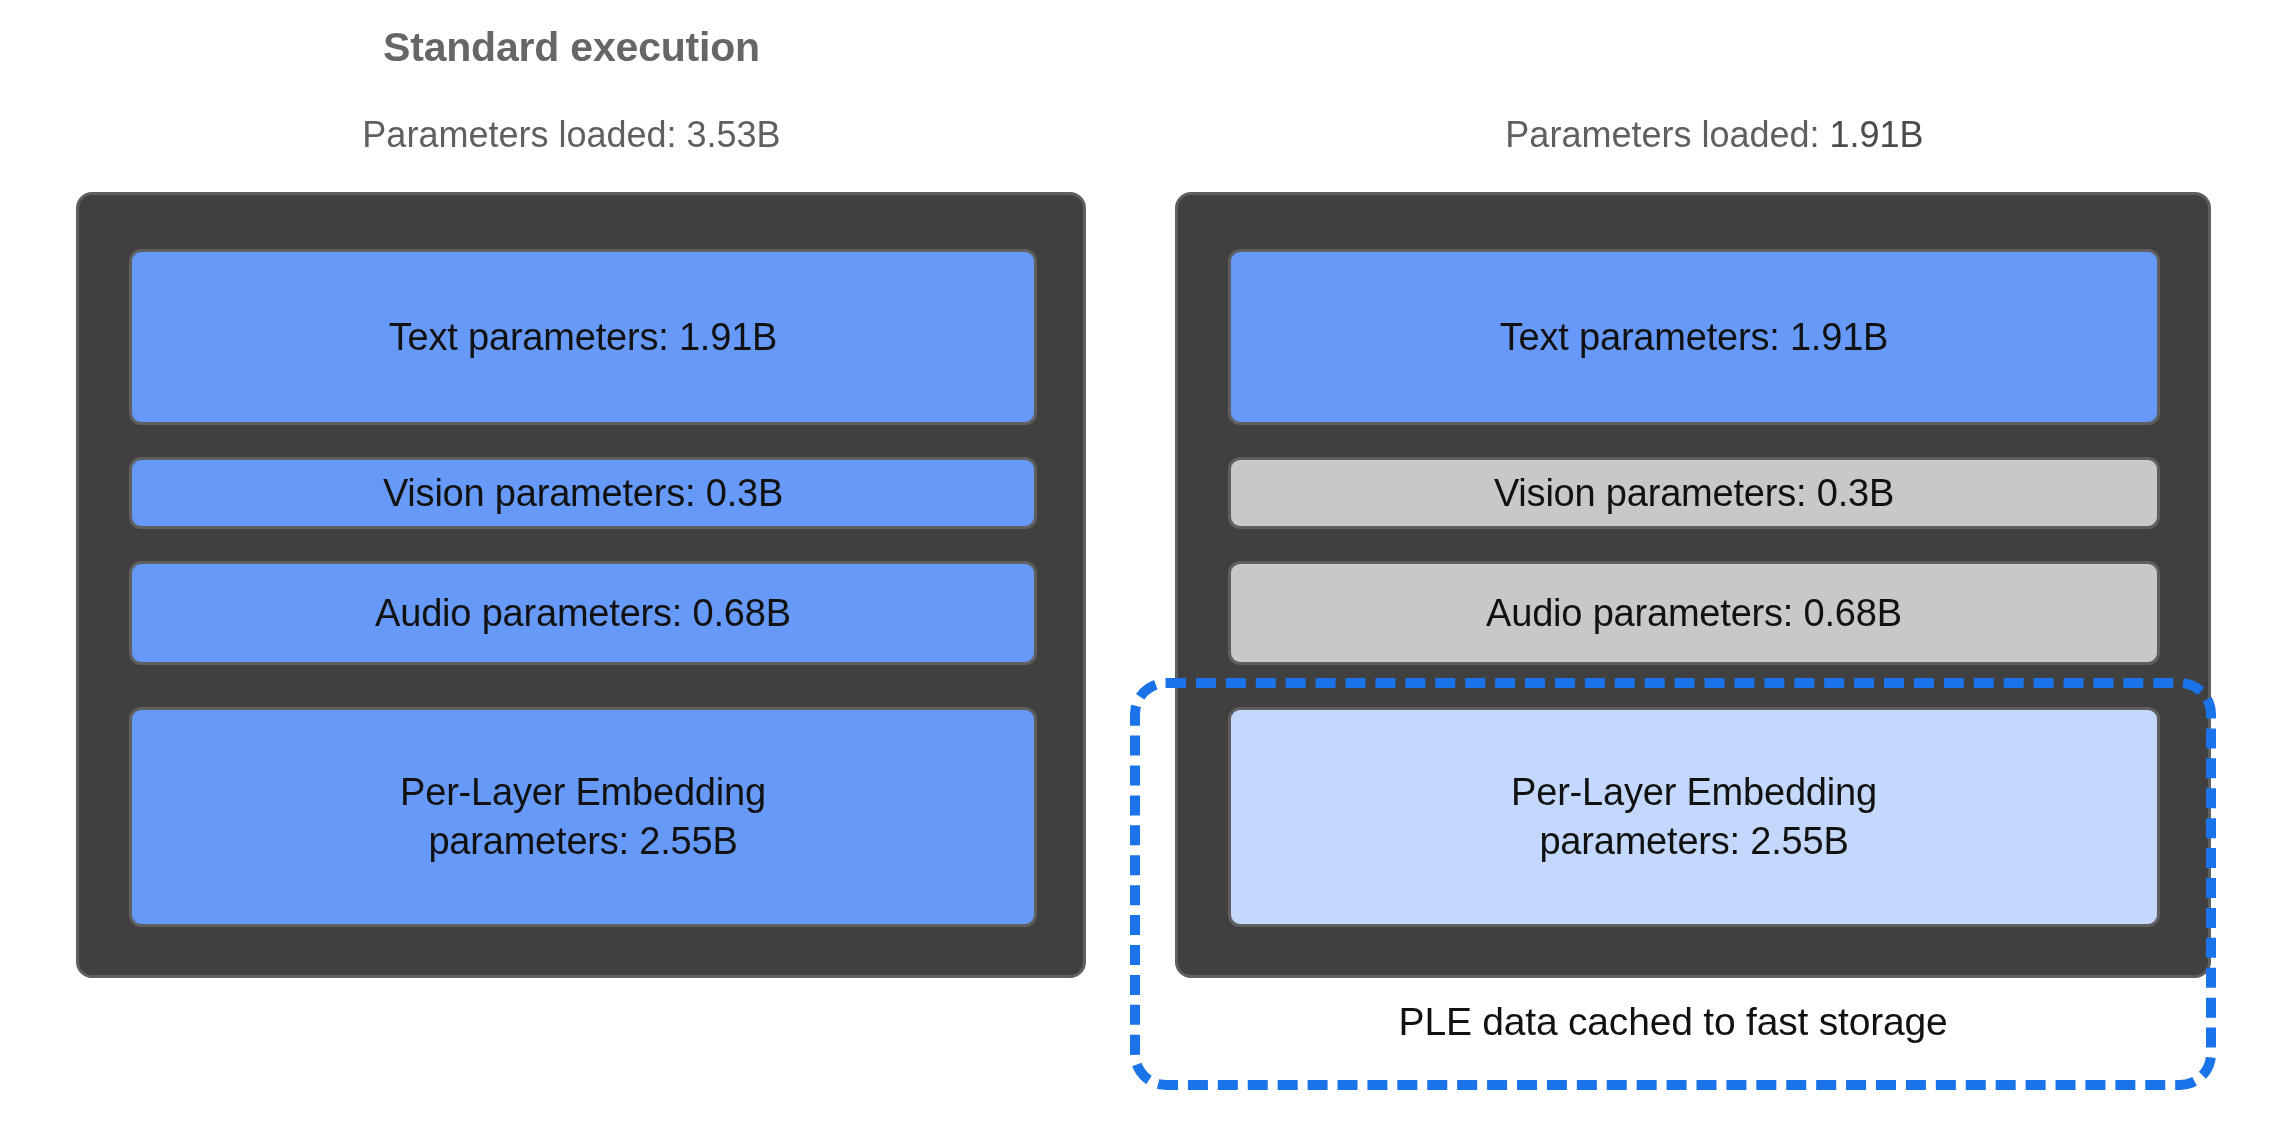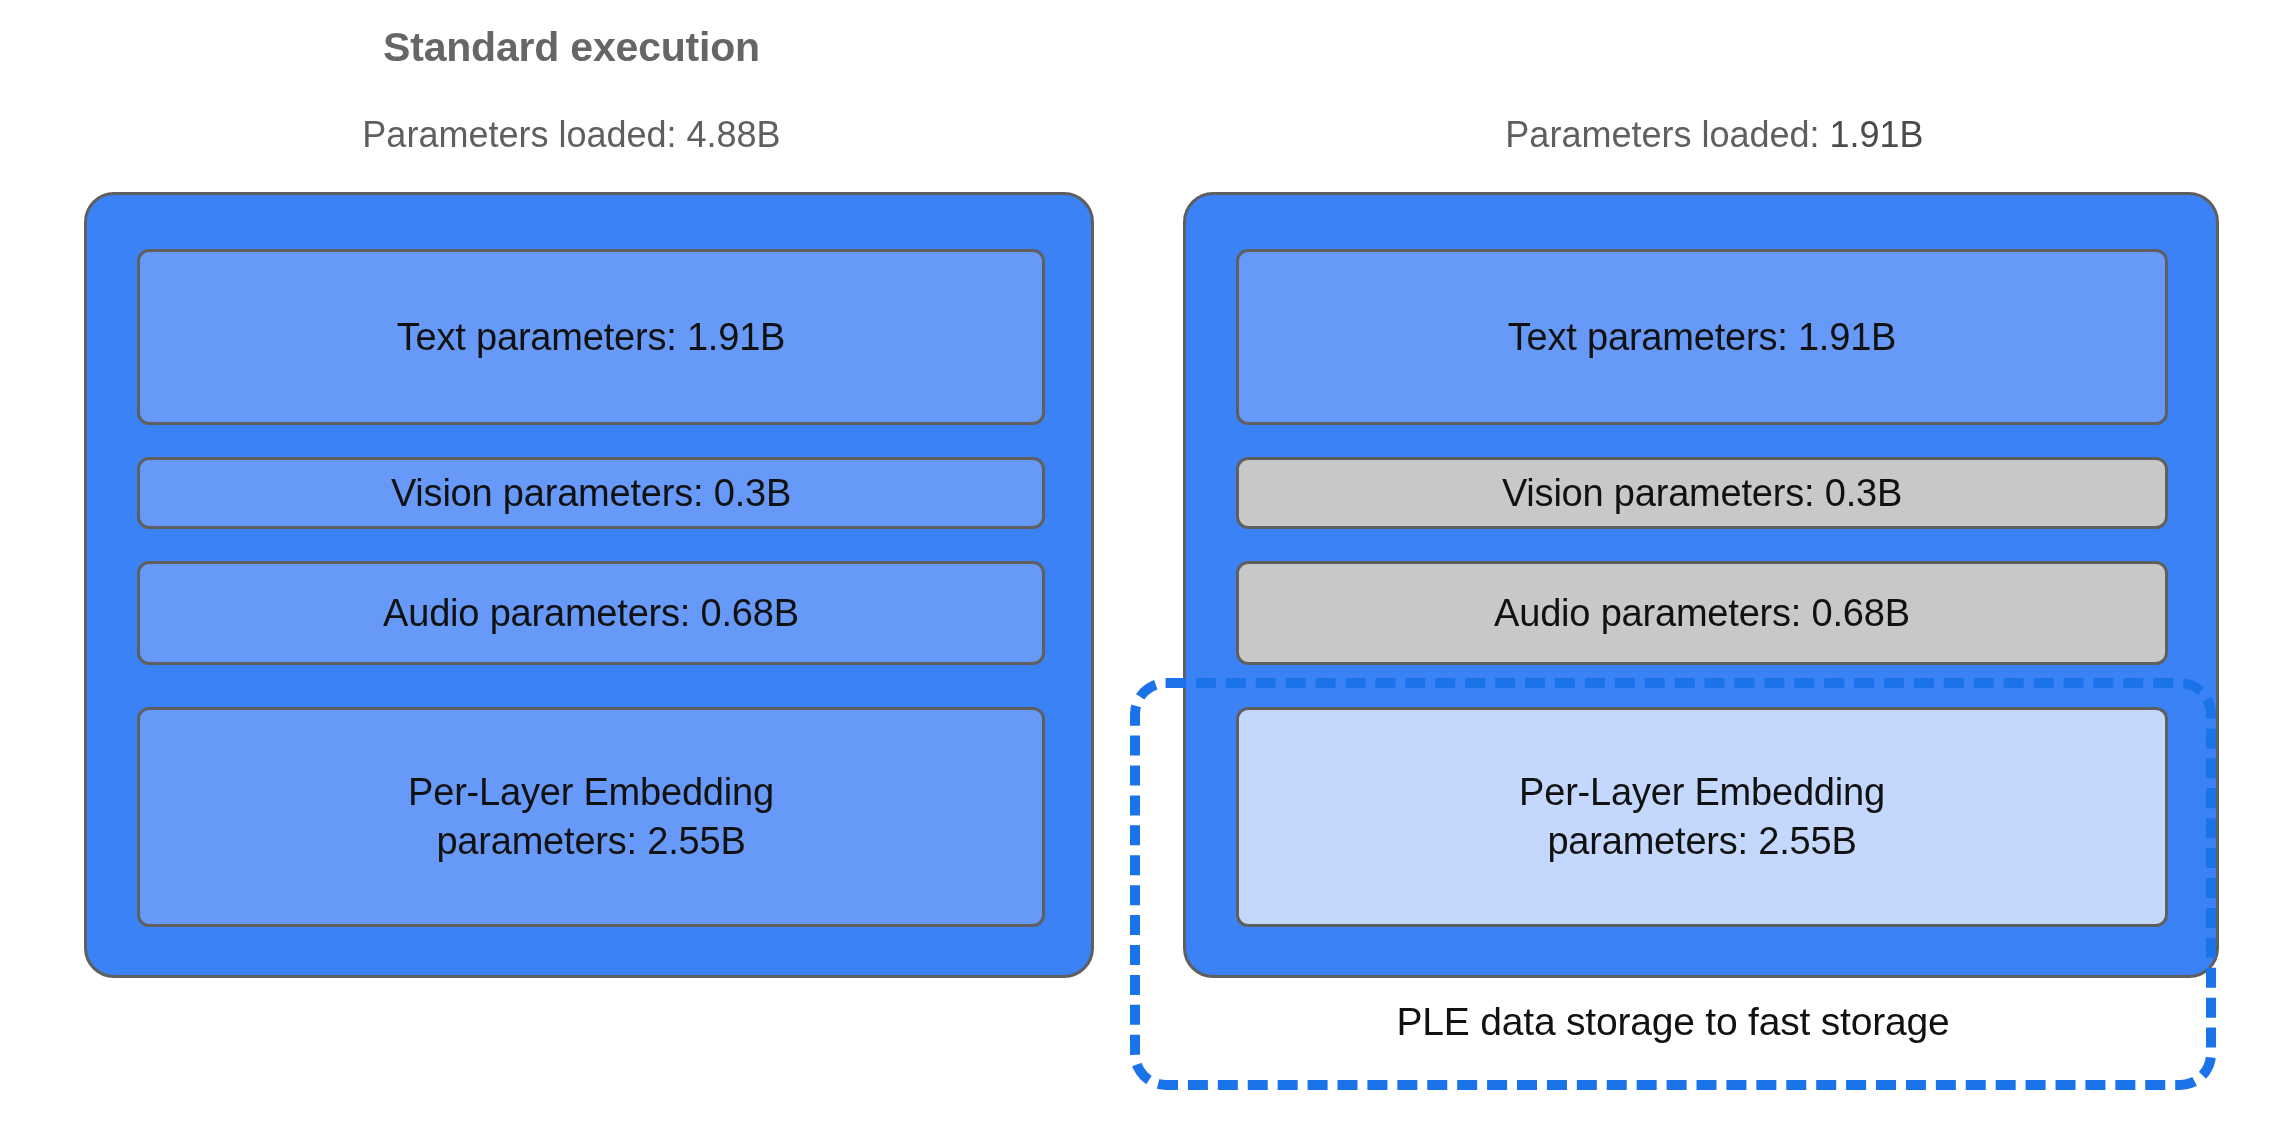--- a/index.html
+++ b/index.html
@@ -58,25 +58,24 @@
     font-size: 36px;
     white-space: nowrap;
   }
   .column.left  .col-subtitle { top: 114px; }
   .column.right .col-subtitle { top: 114px; }
   .col-subtitle b { font-weight: normal; color: #4b4b4b; }
 
   
   .panel {
     position: absolute;
-    background: #3b82f6;
+    background: #404040;
     border: 3px solid #5f5f5f;
-    border-radius: 30px;
+    border-radius: 16px;
     box-sizing: border-box;
-    margin-left: 8px;
   }
   .column.left .panel {
     left: 76px;
     top: 192px;
     width: 1010px;
     height: 786px;
   }
   .column.right .panel {
     left: 32px;
     top: 192px;
@@ -145,21 +144,21 @@
 </style>
 </head>
 <body>
 
 <div id="stage">
 
   <div class="column left">
 
     <div class="col-title">Standard execution</div>
 
-    <div class="col-subtitle"><span>Parameters loaded: </span><span>4.88B</span></div>
+    <div class="col-subtitle"><span>Parameters loaded: </span><span>3.53B</span></div>
 
     <div class="panel">
 
       <div class="pbox blue b-text">
         <span class="pbox-label">Text parameters: 1.91B</span>
       </div>
 
       <div class="pbox blue b-vision">
         <span class="pbox-label">Vision parameters: 0.3B</span>
       </div>
@@ -196,15 +195,15 @@
 
       <div class="pbox lblue b-ple">
         <span class="pbox-label"><span>Per-Layer Embedding</span><br><span>parameters: 2.55B</span></span>
       </div>
 
     </div>
   </div>
 
   <div class="cache-region"></div>
 
-  <div class="cache-caption"><span>PLE data storage to </span><b>fast storage</b></div>
+  <div class="cache-caption"><span>PLE data cached to </span><b>fast storage</b></div>
 
 </div>
 
 </body></html>

